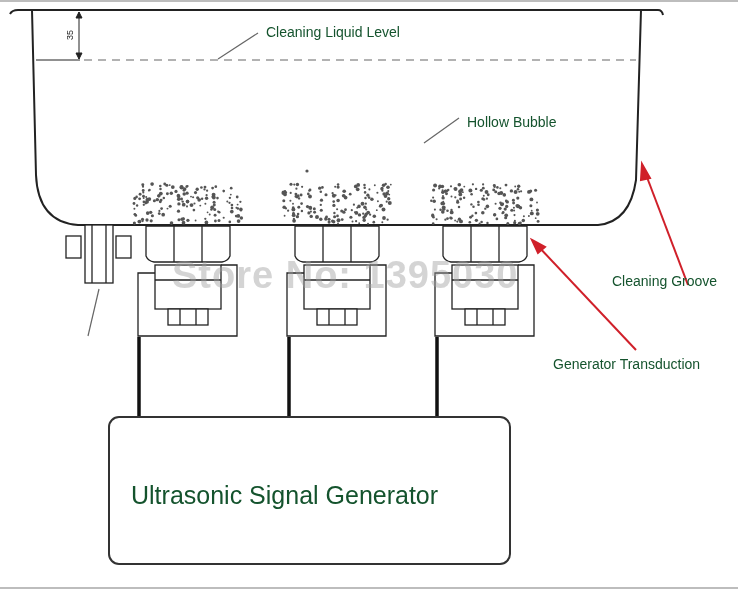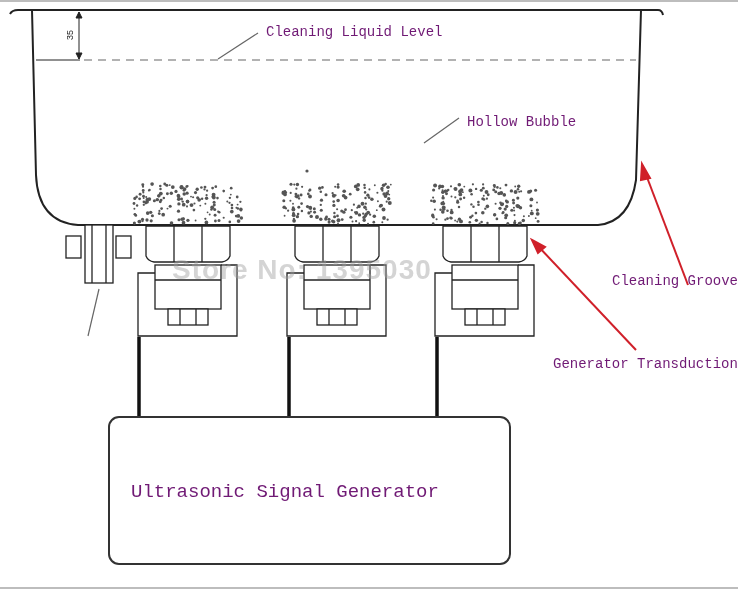--- a/index.html
+++ b/index.html
@@ -1,21 +1,21 @@
 <!DOCTYPE html>
 <html><head>
 <meta charset="utf-8">
 <style>
   html, body { margin:0; padding:0; background:#ffffff; }
   body { width:738px; height:589px; overflow:hidden; position:relative; font-family:"Liberation Sans", sans-serif; }
   #diagram { position:absolute; left:0; top:0; width:738px; height:589px; }
-  .lbl { position:absolute; font-family:Liberation Mono, monospace; color:#701a75; white-space:nowrap; }
+  .lbl { position:absolute; font-family:Liberation Sans, sans-serif; color:#14532d; white-space:nowrap; }
   .small { font-size:14px; }
-  .big { font-size:19px; }
-  .wm { position:absolute; font-family:"Liberation Sans", sans-serif; font-weight:bold; font-size:28px; color:rgba(160,160,160,0.45); letter-spacing:1px; white-space:nowrap; }
+  .big { font-size:25px; }
+  .wm { position:absolute; font-family:"Liberation Sans", sans-serif; font-weight:bold; font-size:38px; color:rgba(160,160,160,0.45); letter-spacing:1px; white-space:nowrap; }
   .topline { position:absolute; left:0; top:0; width:738px; height:2px; background:#bdbdbd; }
   .botline { position:absolute; left:0; top:587px; width:738px; height:2px; background:#bdbdbd; }
 </style>
 </head>
 <body>
 
 <div class="topline"></div>
 
 <svg id="diagram" viewBox="0 0 738 589" xmlns="http://www.w3.org/2000/svg">
 

